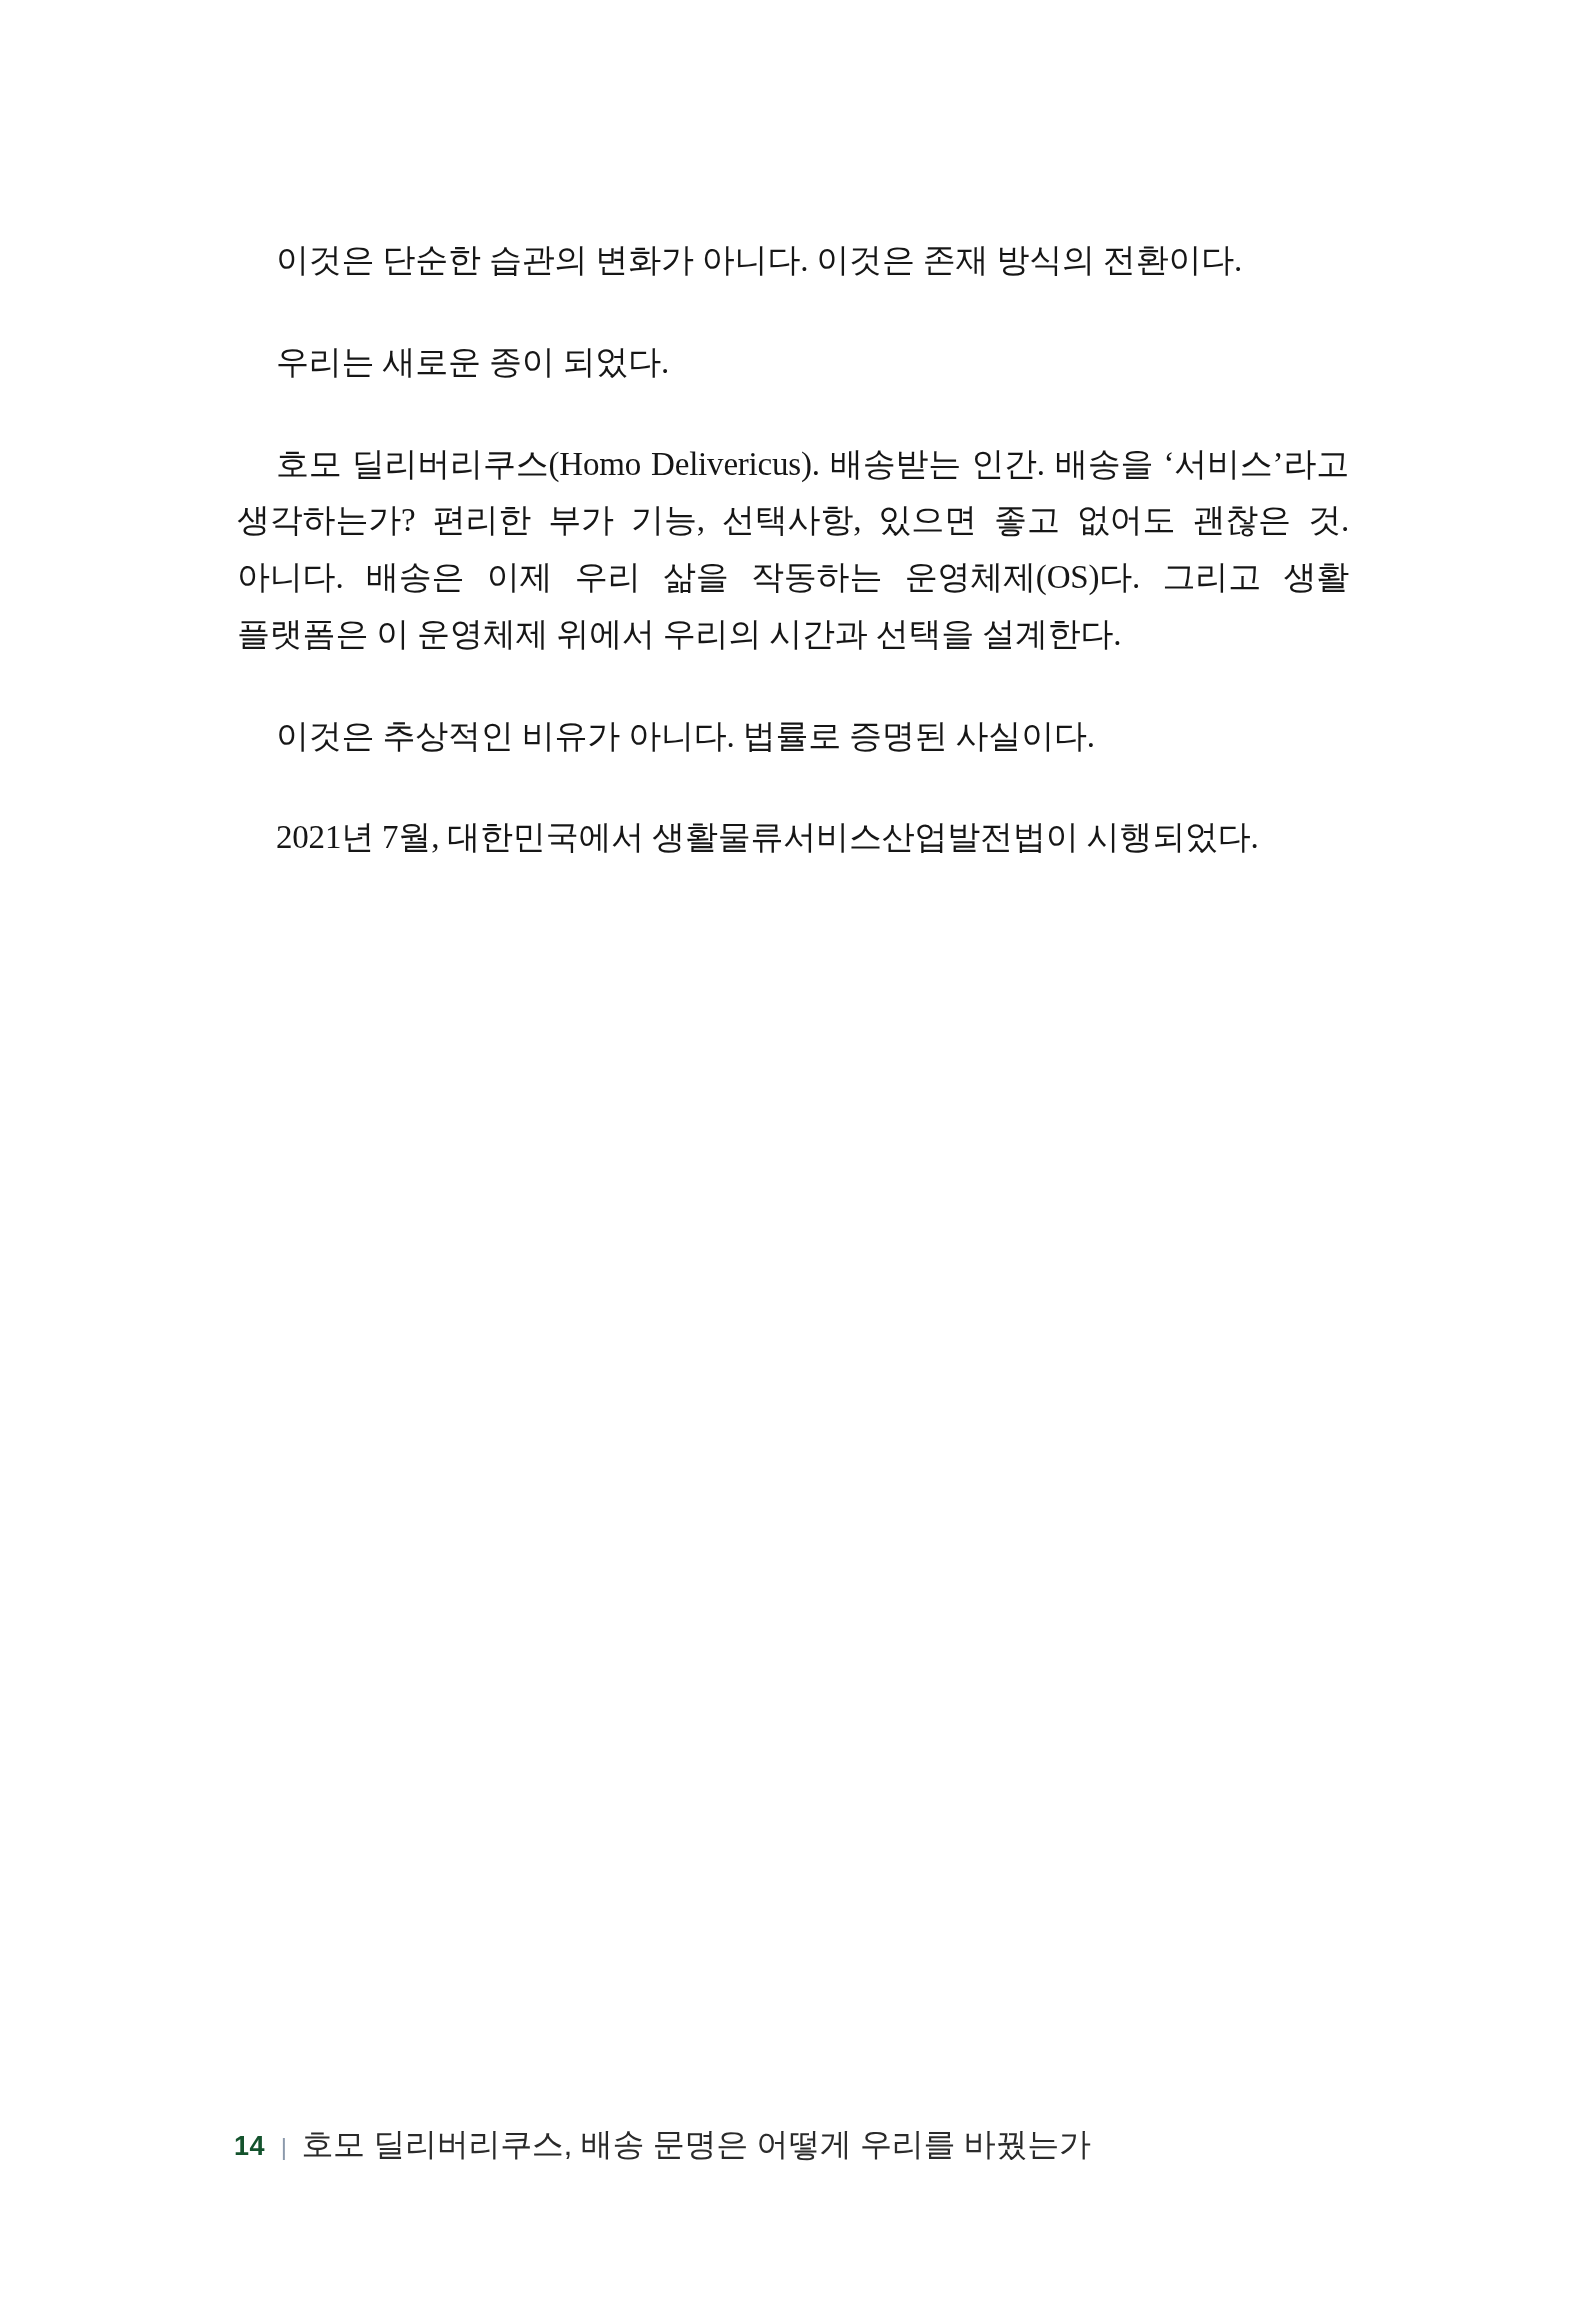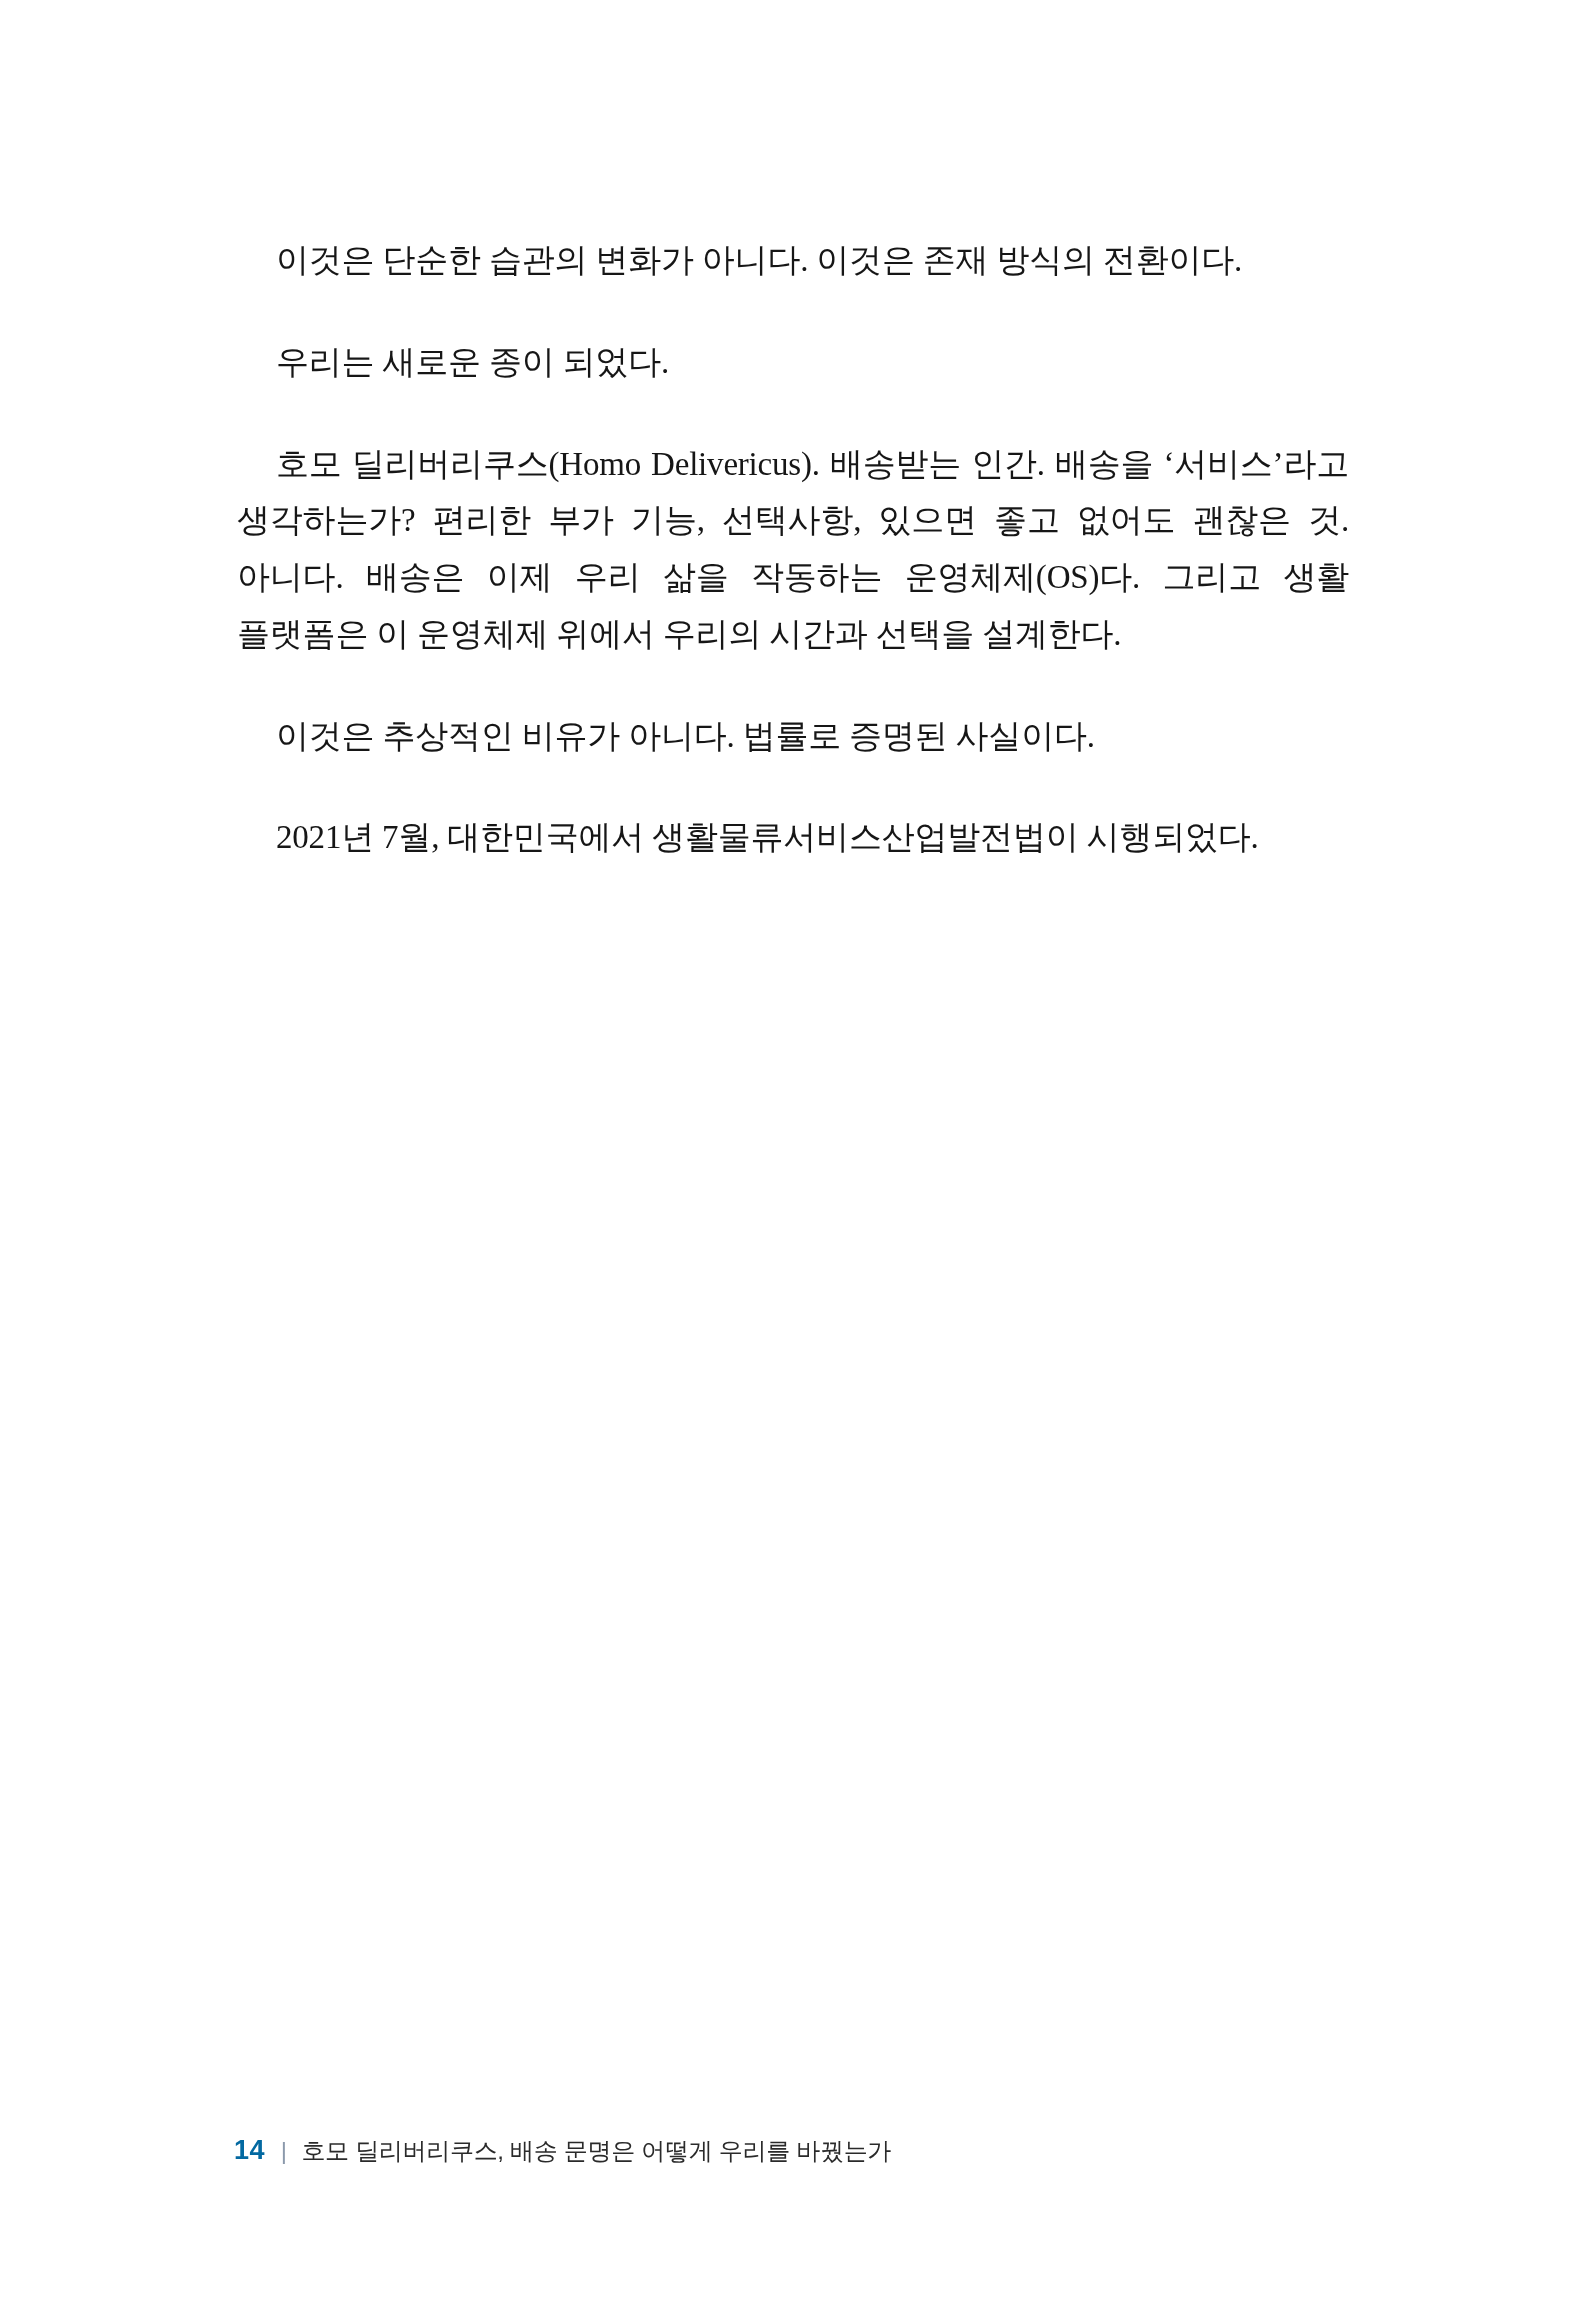--- a/index.html
+++ b/index.html
@@ -45,32 +45,32 @@
     bottom: 152px;
     width: 1112px;
     display: flex;
     align-items: baseline;
     font-family: "Liberation Sans", sans-serif;
   }
   .folio {
     font-family: "Liberation Sans", sans-serif;
     font-size: 27px;
     font-weight: bold;
-    color: #0369a1;
+    color: #14532d;
     letter-spacing: 0.4px;
   }
   .folio-sep {
     font-family: "Liberation Sans", sans-serif;
     font-size: 24px;
     color: #8b99ab;
     margin: 0 14.3px 0 16px;
   }
   .footer-title {
     font-family: "Liberation Sans", sans-serif;
-    font-size: 24px;
+    font-size: 32px;
     color: #2a2a2a;
     letter-spacing: -0.3px;
   }
 </style>
 </head>
 <body>
 
 <div class="page">
 
   <div class="content">

